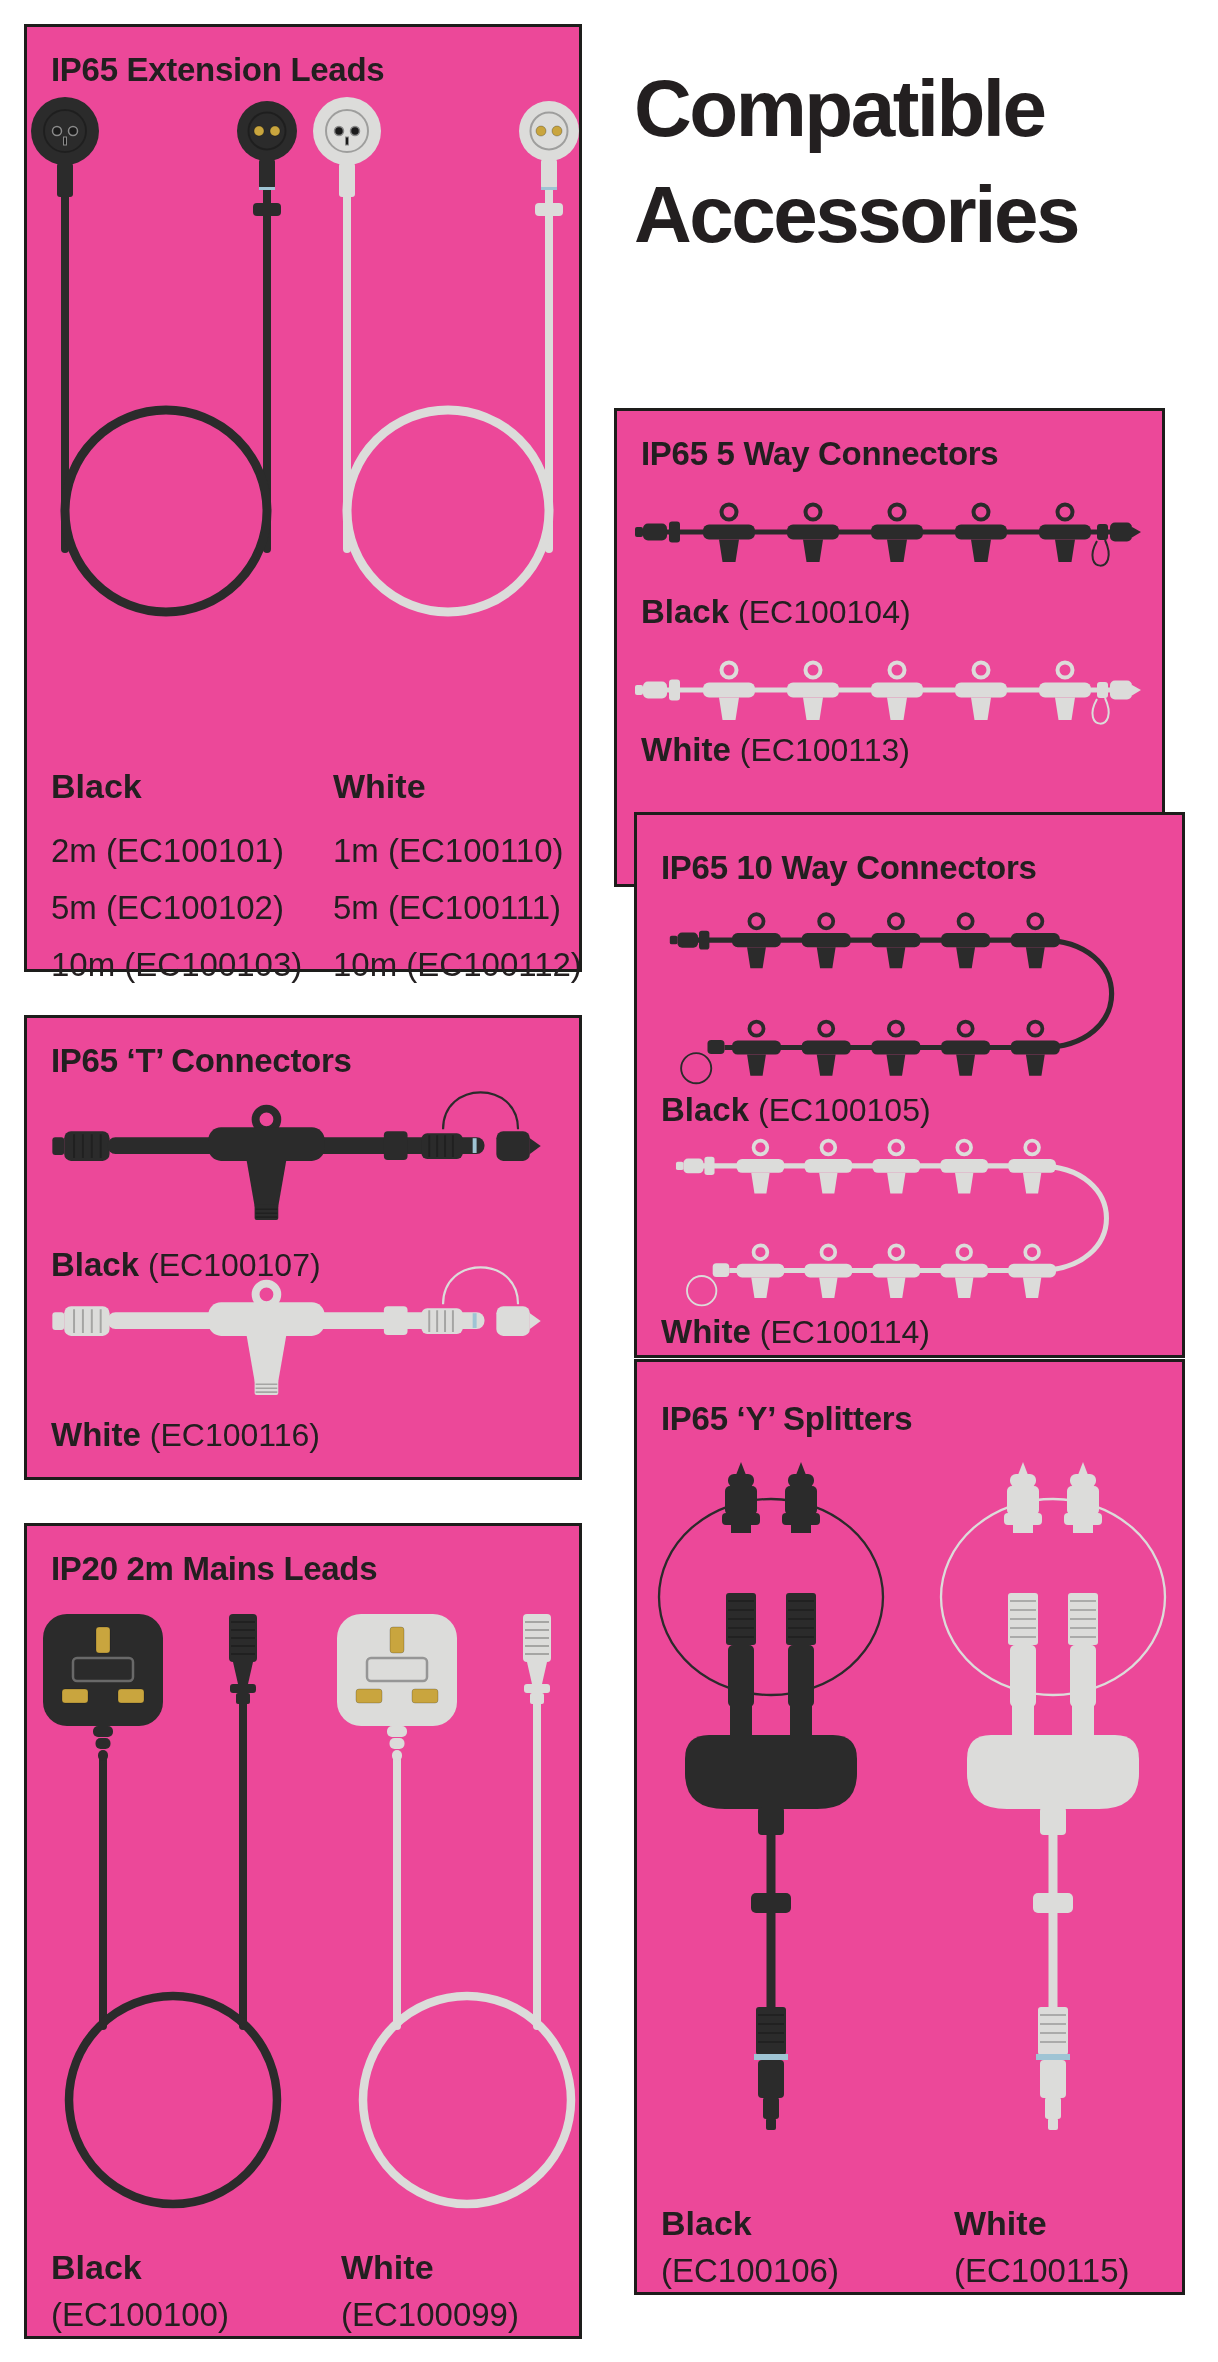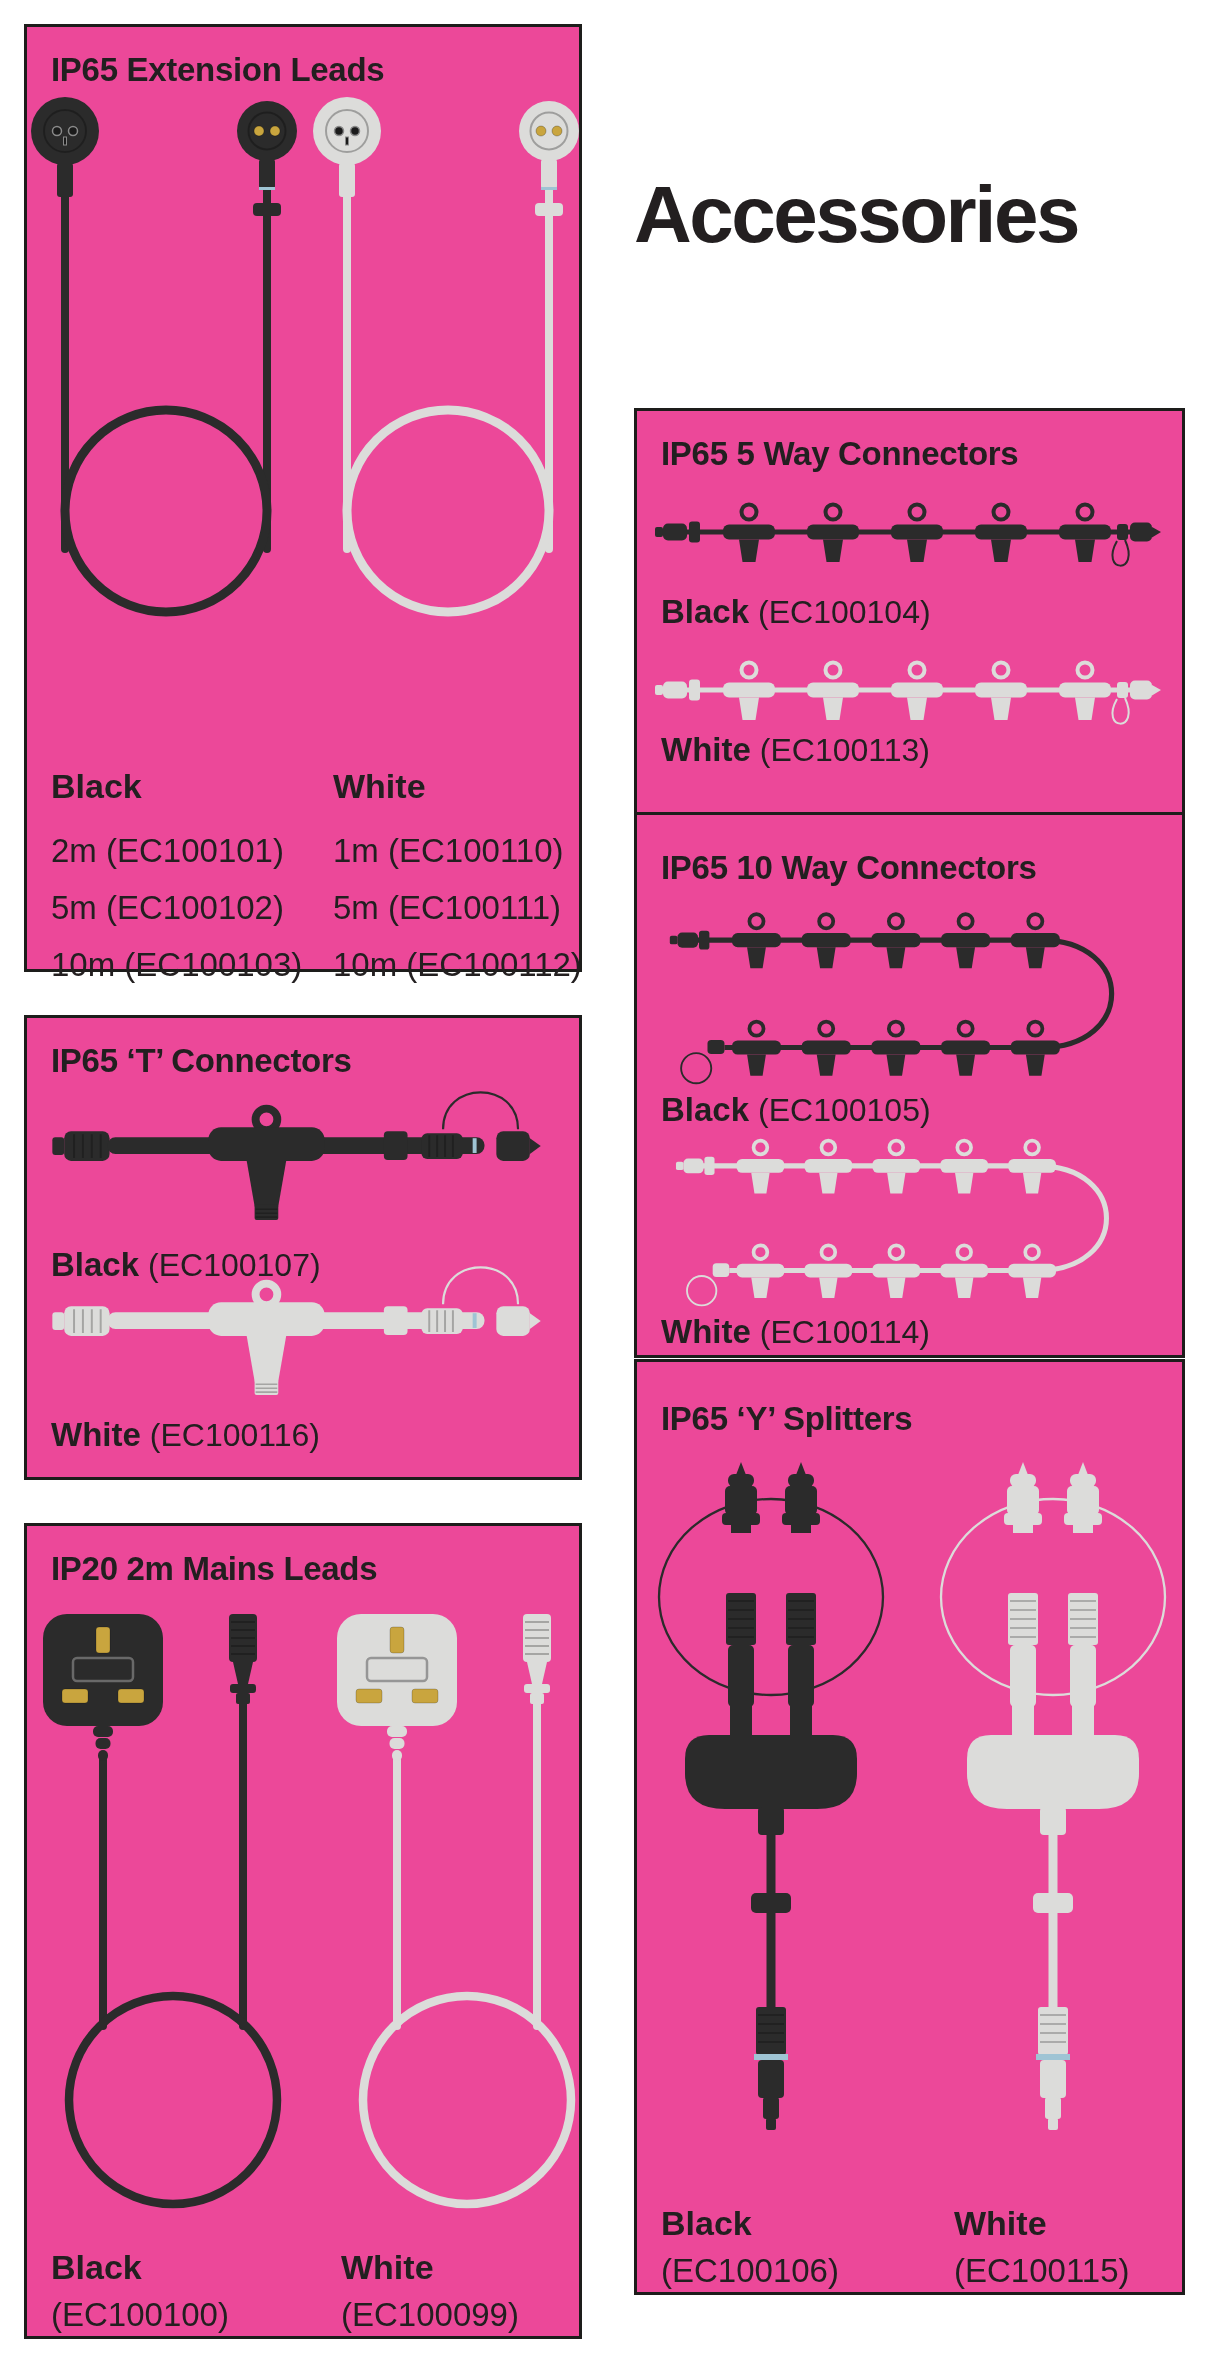--- a/index.html
+++ b/index.html
@@ -2,21 +2,21 @@
 <html style="--ink: #231f20; --box-border: #1d1d1b; --background: #ffffff; --product-black: #2b2b2b; --product-white: #dcdcda; --pin-gold: #c9a53e; --accent-ring: #9fc4d4;"><head>
 <meta charset="utf-8">
 <style>
   html,body{margin:0;padding:0;background:#fff;}
   .page{position:relative;width:1218px;height:2362px;background:var(--background,#fff);
         font-family:"Liberation Sans",sans-serif;color:var(--ink,#231f20);overflow:hidden;}
   .box{position:absolute;border:3px solid var(--box-border,#1d1d1b);background:#ec4899;box-sizing:border-box;}
   #box-ext   {left:24px; top:24px;   width:558px;height:948px;}
   #box-t     {left:24px; top:1015px; width:558px;height:465px;padding-left:28px;}
   #box-mains {left:24px; top:1523px; width:558px;height:816px;}
-  #box-5way  {left:634px;top:408px;  width:551px;height:479px;}
+  #box-5way  {left:614px;top:408px;  width:551px;height:479px;}
   #box-10way {left:634px;top:812px;  width:551px;height:546px;padding-left:36px;}
   #box-y     {left:634px;top:1359px; width:551px;height:936px;}
   .page-title{position:absolute;left:634px;top:56px;margin:0;font-size:80px;line-height:1.32;
               font-weight:700;letter-spacing:-2.5px;}
   .box-title{position:absolute;left:24px;top:24px;margin:0;font-size:33px;font-weight:700;letter-spacing:-.3px;white-space:nowrap;}
   #box-10way .box-title{top:34px;}
   #box-y .box-title{top:38px;}
   .ill{position:absolute;}
   .vrow{position:absolute;left:24px;font-size:32px;white-space:nowrap;}
   .vlabel{font-weight:700;margin-right:9px;font-size:33px;}
@@ -173,21 +173,21 @@
       <rect x="103" y="607" width="34" height="6" style="fill:var(--accent-ring)"></rect>
       <rect x="107" y="613" width="26" height="38" rx="4" fill="currentColor"></rect>
       <rect x="112" y="650" width="16" height="22" rx="3" fill="currentColor"></rect>
       <rect x="115" y="671" width="10" height="12" rx="2" fill="currentColor"></rect>
     </g>
   </defs>
 </svg>
 
 <div class="page">
 
-  <h1 class="page-title"><br><span>Accessories</span></h1>
+  <h1 class="page-title"><span>Compatible</span><br><span>Accessories</span></h1>
 
   <section class="box" id="box-ext">
     <h2 class="box-title">IP65 Extension Leads</h2>
     <svg class="ill" style="left:0;top:64px" width="552" height="530" viewBox="0 0 552 530">
       <use href="#extpair" x="38" y="0" class="prod-black"></use>
       <use href="#extpair" x="320" y="0" class="prod-white"></use>
     </svg>
     <div class="col" style="left:24px">
       <div class="variant-label">Black</div>
       <div class="item">2m (EC100101)</div>

